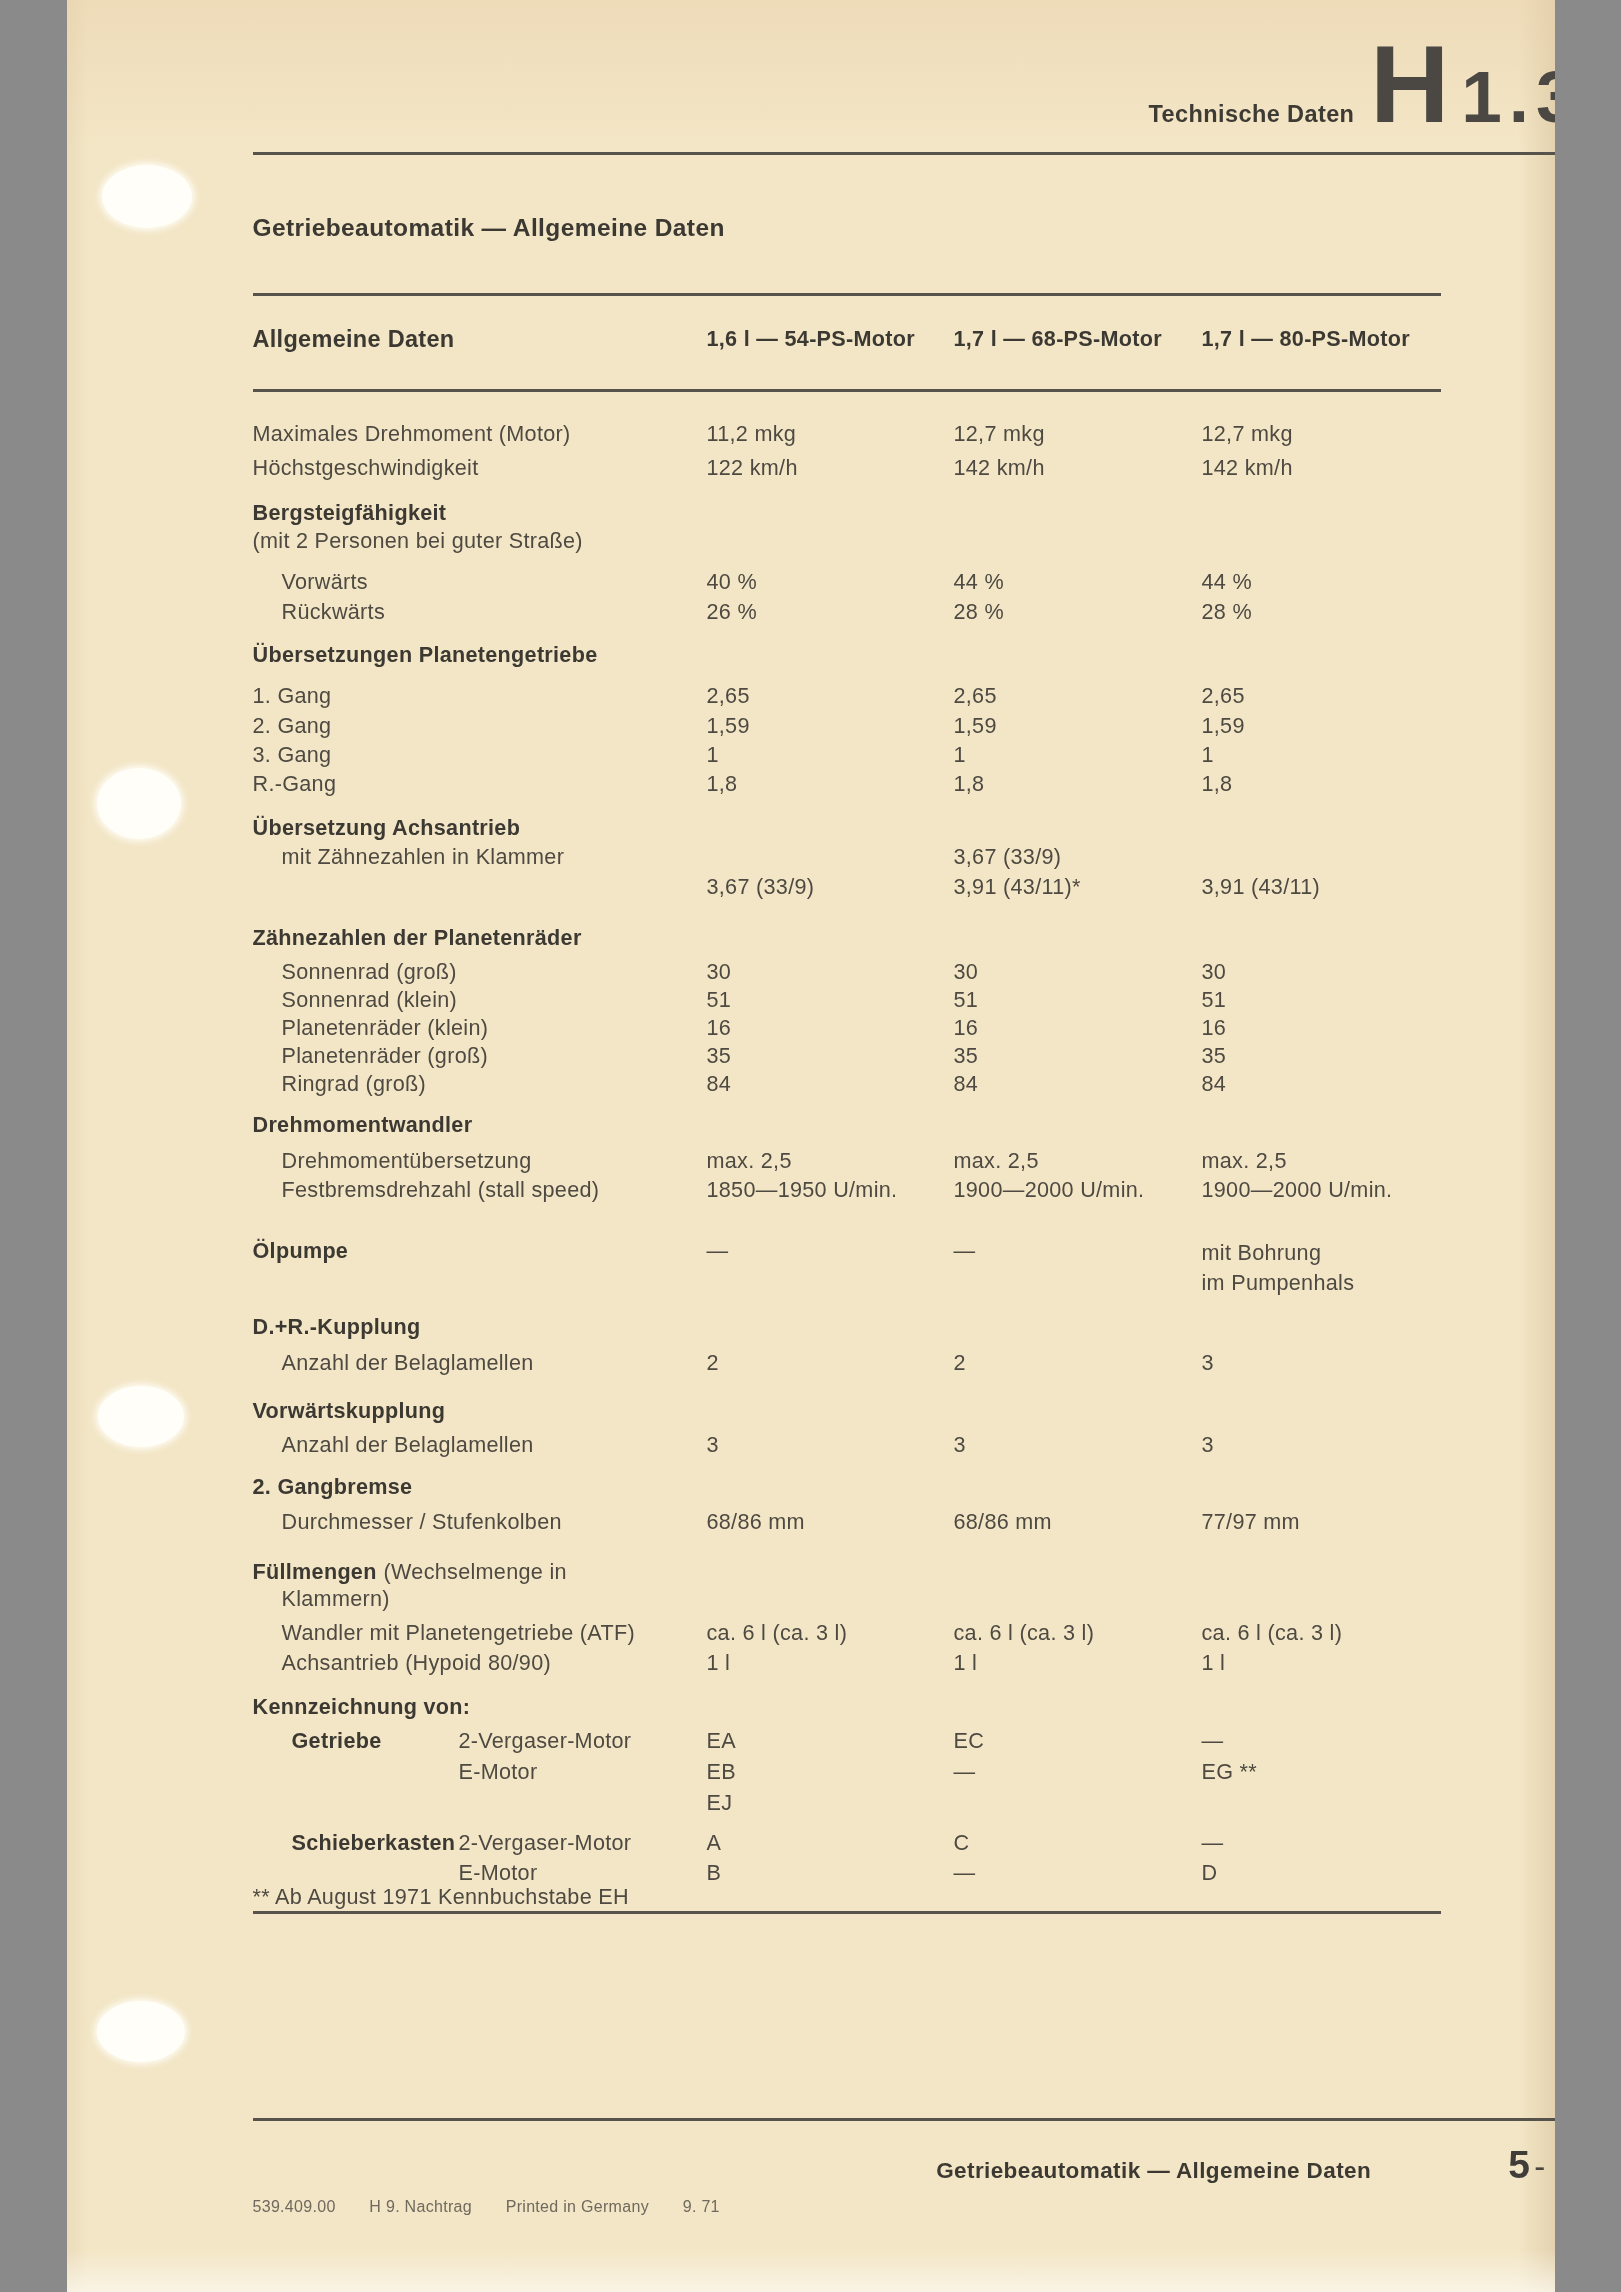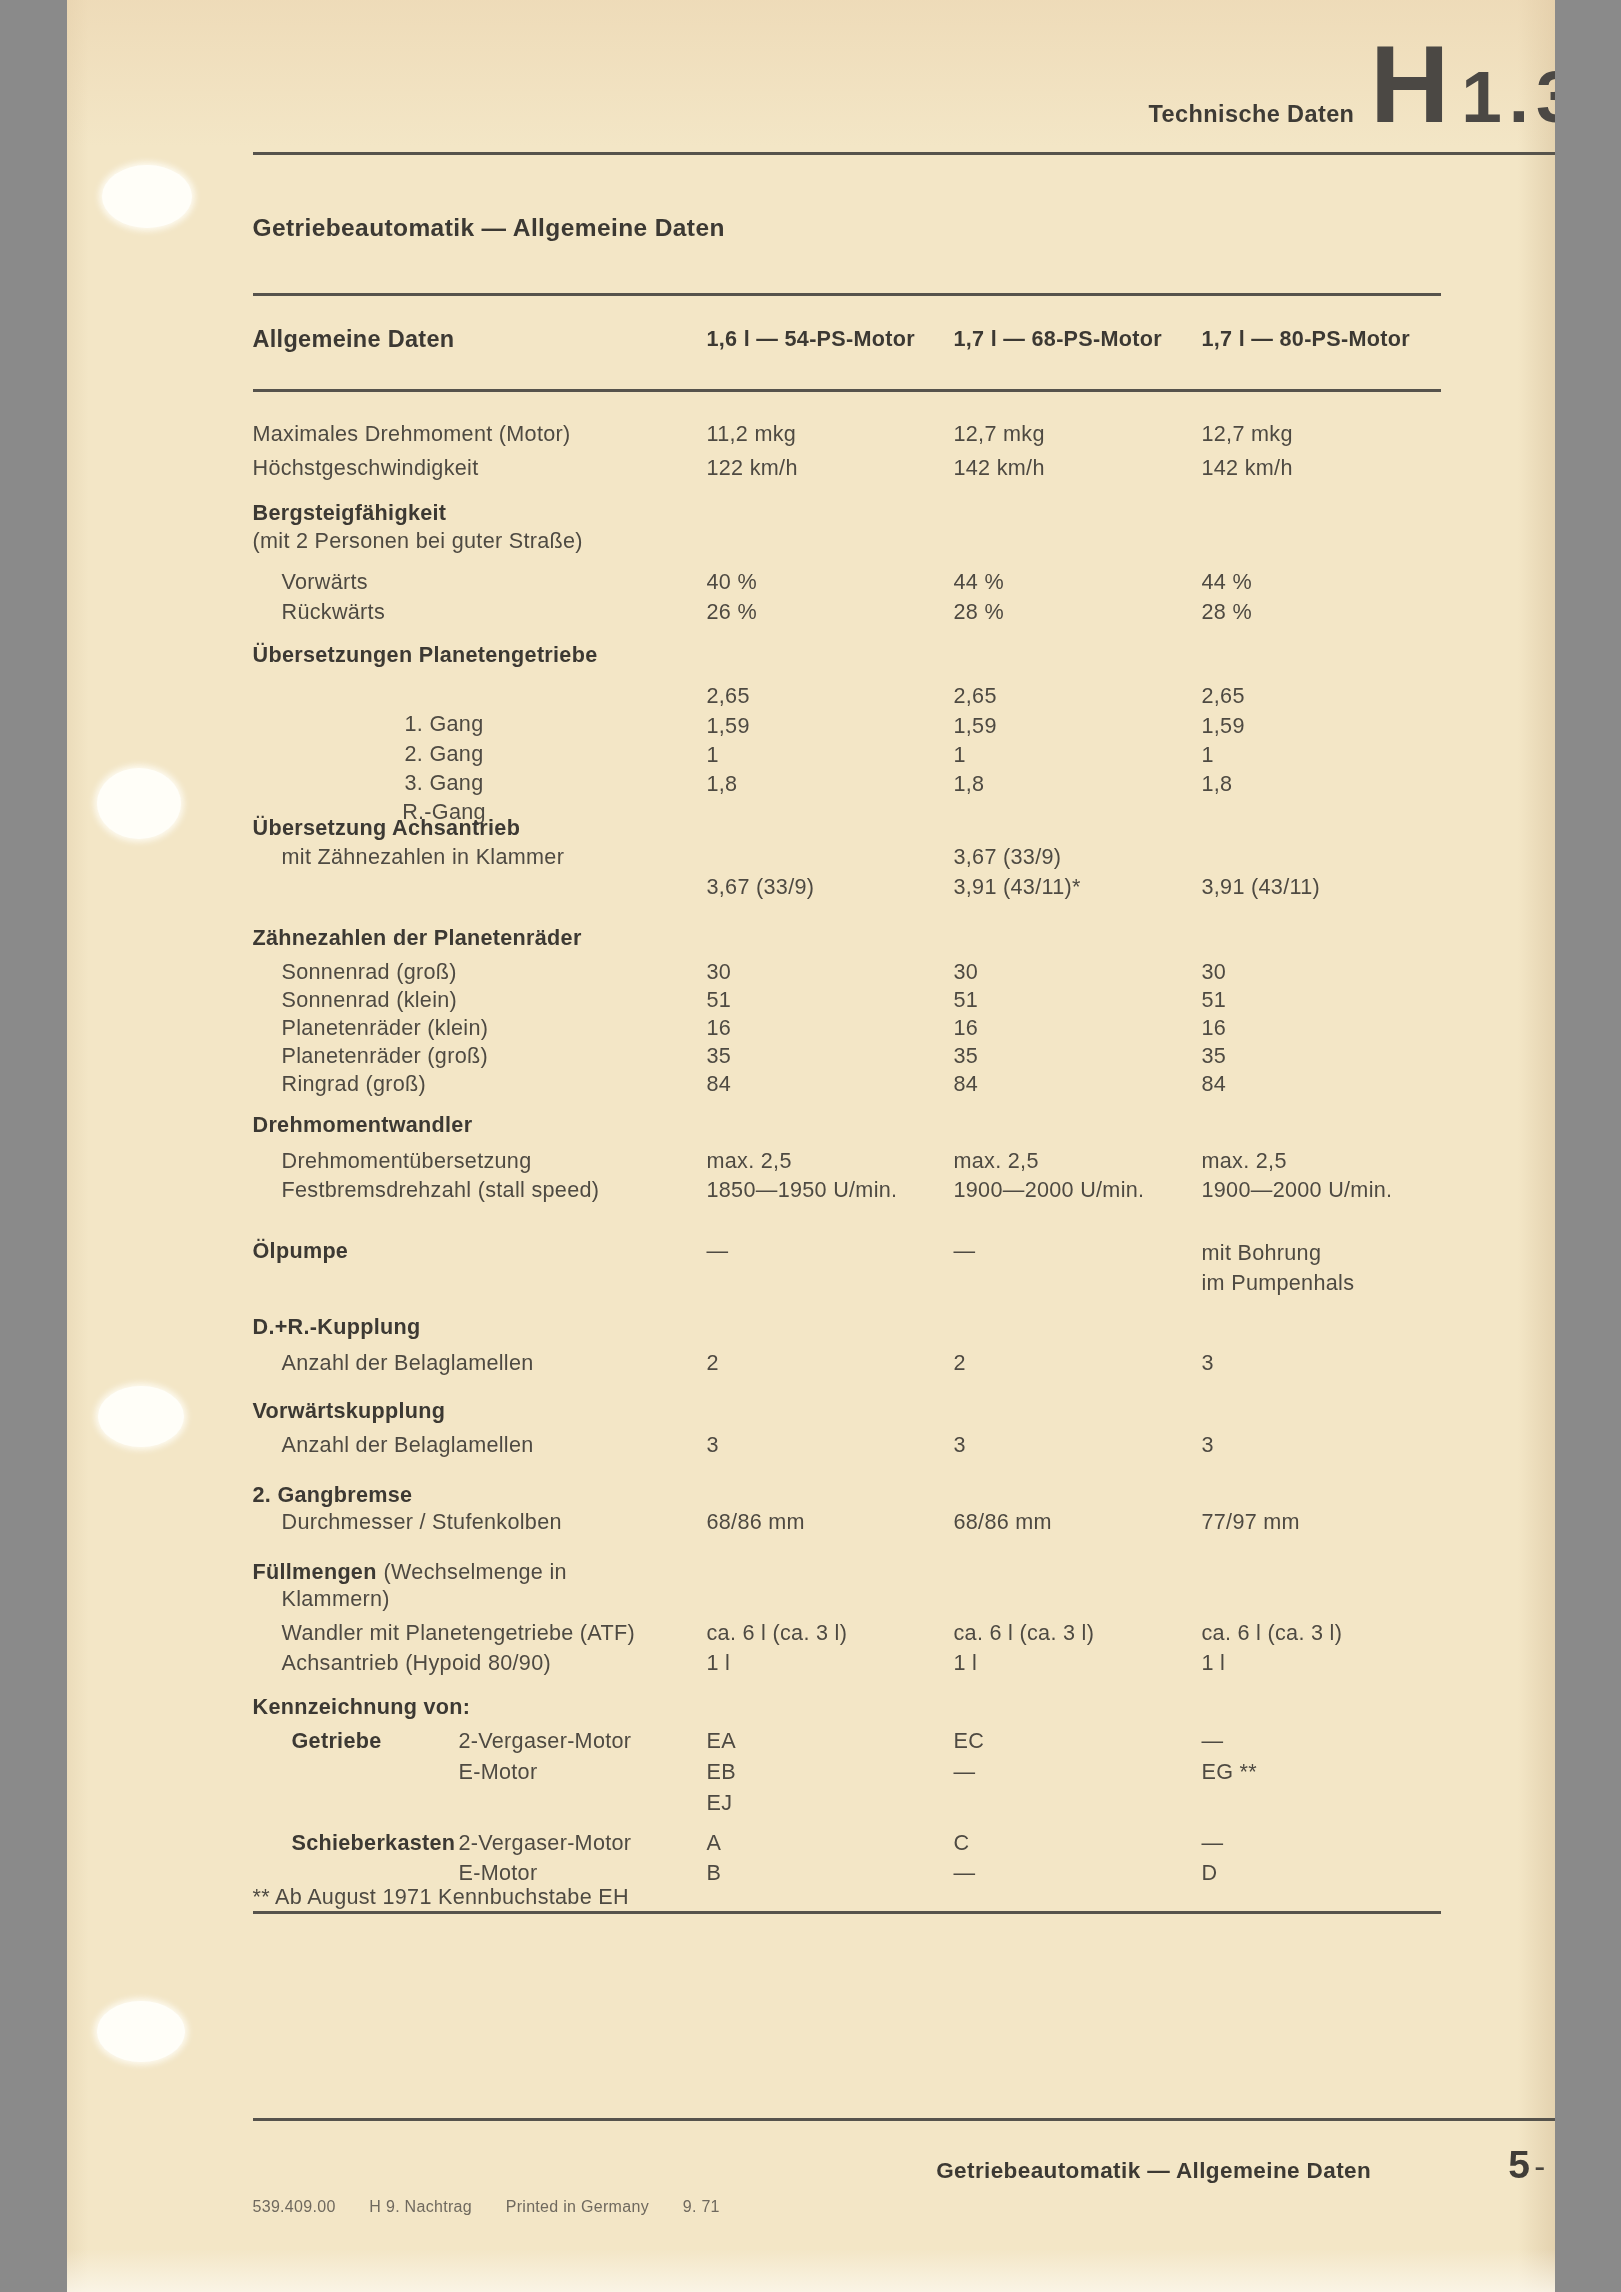--- a/index.html
+++ b/index.html
@@ -37,21 +37,21 @@
   }
   .row{
     position:absolute;left:186px;width:1192px;
     display:grid;grid-template-columns:454px 247px 248px 243px;
     font-size:21.6px;line-height:26.5px;color:#4e4a42;letter-spacing:0.3px;
   }
   .b{font-weight:700;color:#3c3933;}
   .thead .lbl{font-size:23.5px;}
   .thead .val{font-size:21.6px;}
   .ind{padding-left:29px;}
-  .rt{text-align:center;padding-right:71px;margin-top:28px;}
+  .rt{text-align:left;padding-right:71px;}
   .split{display:flex;}
   .split .k1{width:206px;padding-left:39px;box-sizing:border-box;font-weight:700;color:#3c3933;}
   .split .k2{flex:1;}
   .stack span{display:block;line-height:30px;}
   .lblstack div{line-height:26.5px;}
   .lblstack .bword{font-weight:700;color:#3c3933;margin-right:6.9px;}
   .footnote{position:absolute;left:186px;font-size:21.6px;letter-spacing:0.3px;color:#4e4a42;}
   .footerline{
     position:absolute;left:186px;top:2143px;width:1329px;
     display:flex;align-items:baseline;justify-content:flex-end;
@@ -242,21 +242,21 @@
   <div class="row" style="top:1398px;">
     <div class="lbl b">Vorwärtskupplung</div>
   </div>
   <div class="row" style="top:1432px;">
     <div class="lbl ind">Anzahl der Belaglamellen</div>
     <div>3</div>
     <div>3</div>
     <div>3</div>
   </div>
 
-  <div class="row" style="top:1474px;margin-top:8px;">
+  <div class="row" style="top:1474px;">
     <div class="lbl b">2. Gangbremse</div>
   </div>
   <div class="row" style="top:1509px;">
     <div class="lbl ind">Durchmesser / Stufenkolben</div>
     <div>68/86 mm</div>
     <div>68/86 mm</div>
     <div>77/97 mm</div>
   </div>
 
   <div class="row" style="top:1559px;">

